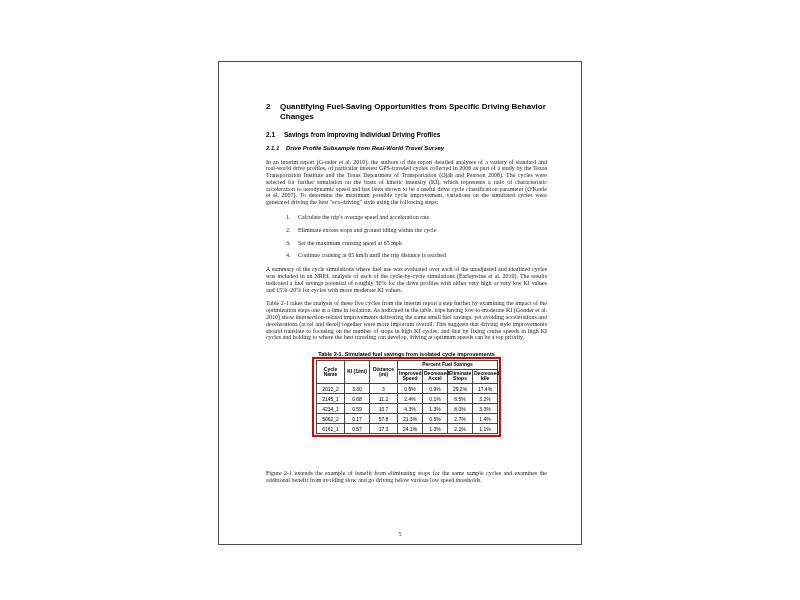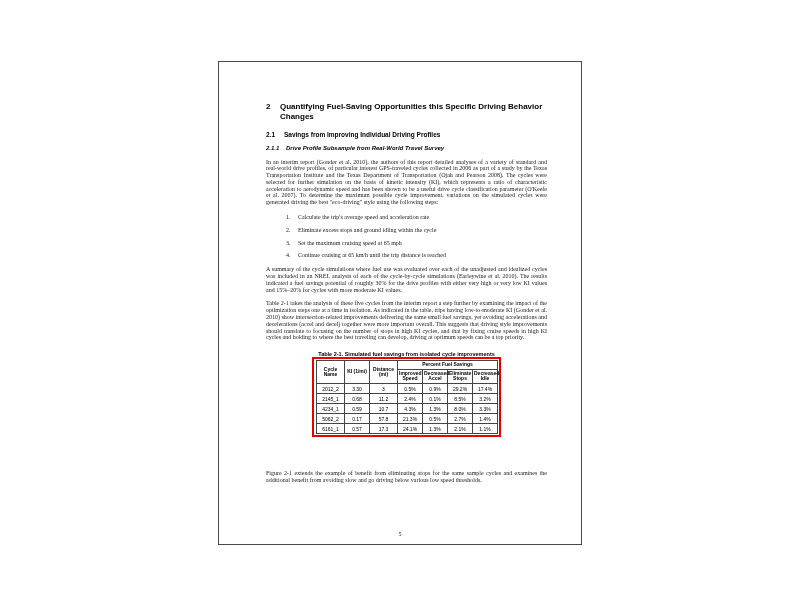--- a/index.html
+++ b/index.html
@@ -45,21 +45,21 @@
 </style>
 </head>
 <body>
 
 <div class="canvas">
   <div class="page">
     <div class="content">
 
       <h1 class="h-sec">
         <span class="num">2</span>
-        <span class="txt">Quantifying Fuel-Saving Opportunities this Specific Driving Behavior Changes</span>
+        <span class="txt">Quantifying Fuel-Saving Opportunities from Specific Driving Behavior Changes</span>
       </h1>
 
       <h2 class="h-sub1">
         <span class="num">2.1</span>
         <span class="txt">Savings from Improving Individual Driving Profiles</span>
       </h2>
 
       <h3 class="h-sub2">
         <span class="num">2.1.1</span>
         <span class="txt">Drive Profile Subsample from Real-World Travel Survey</span>

